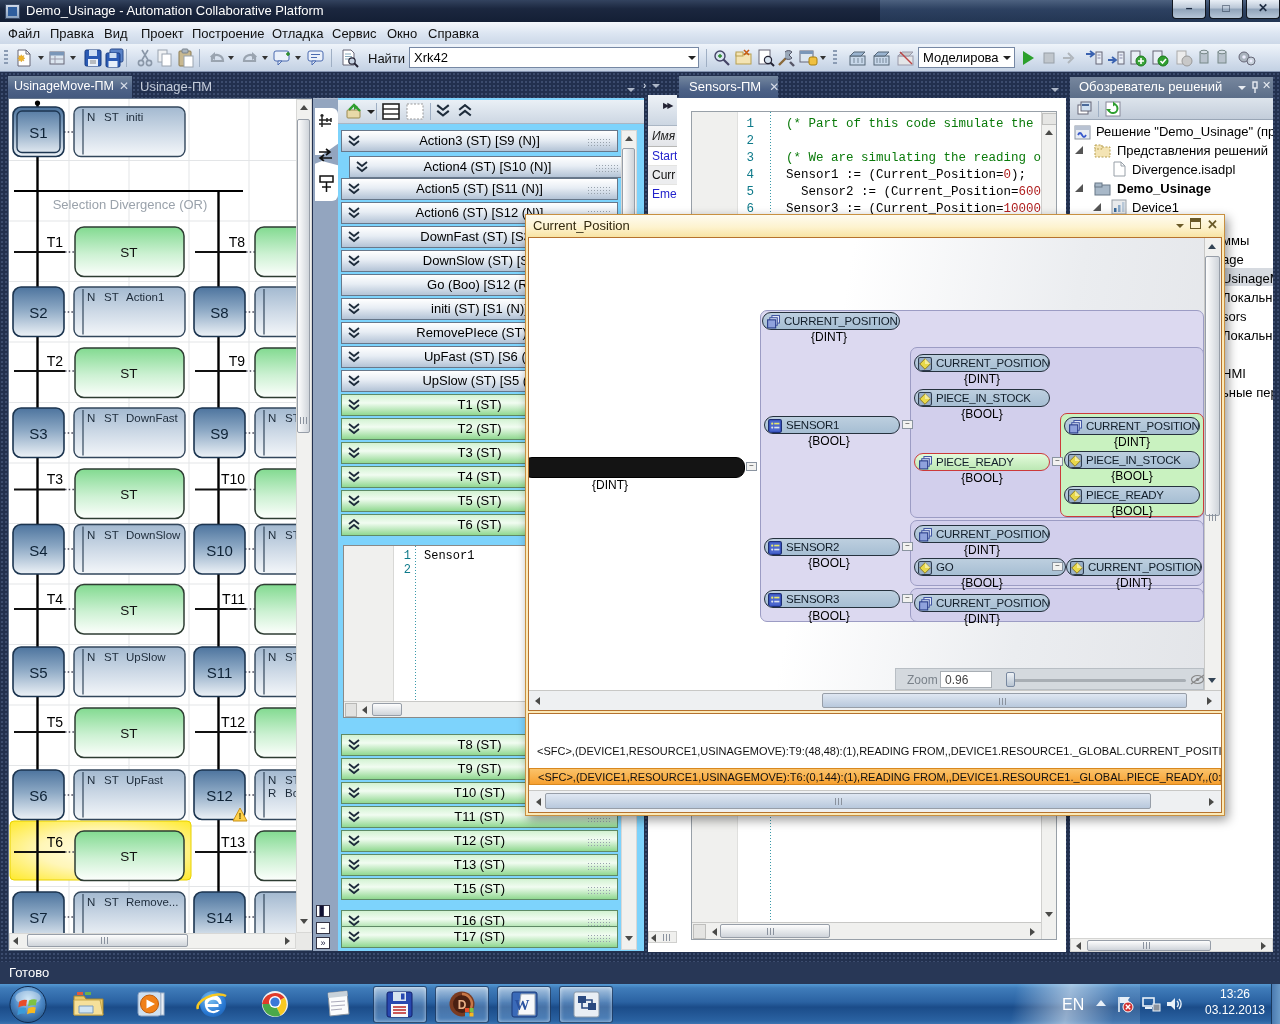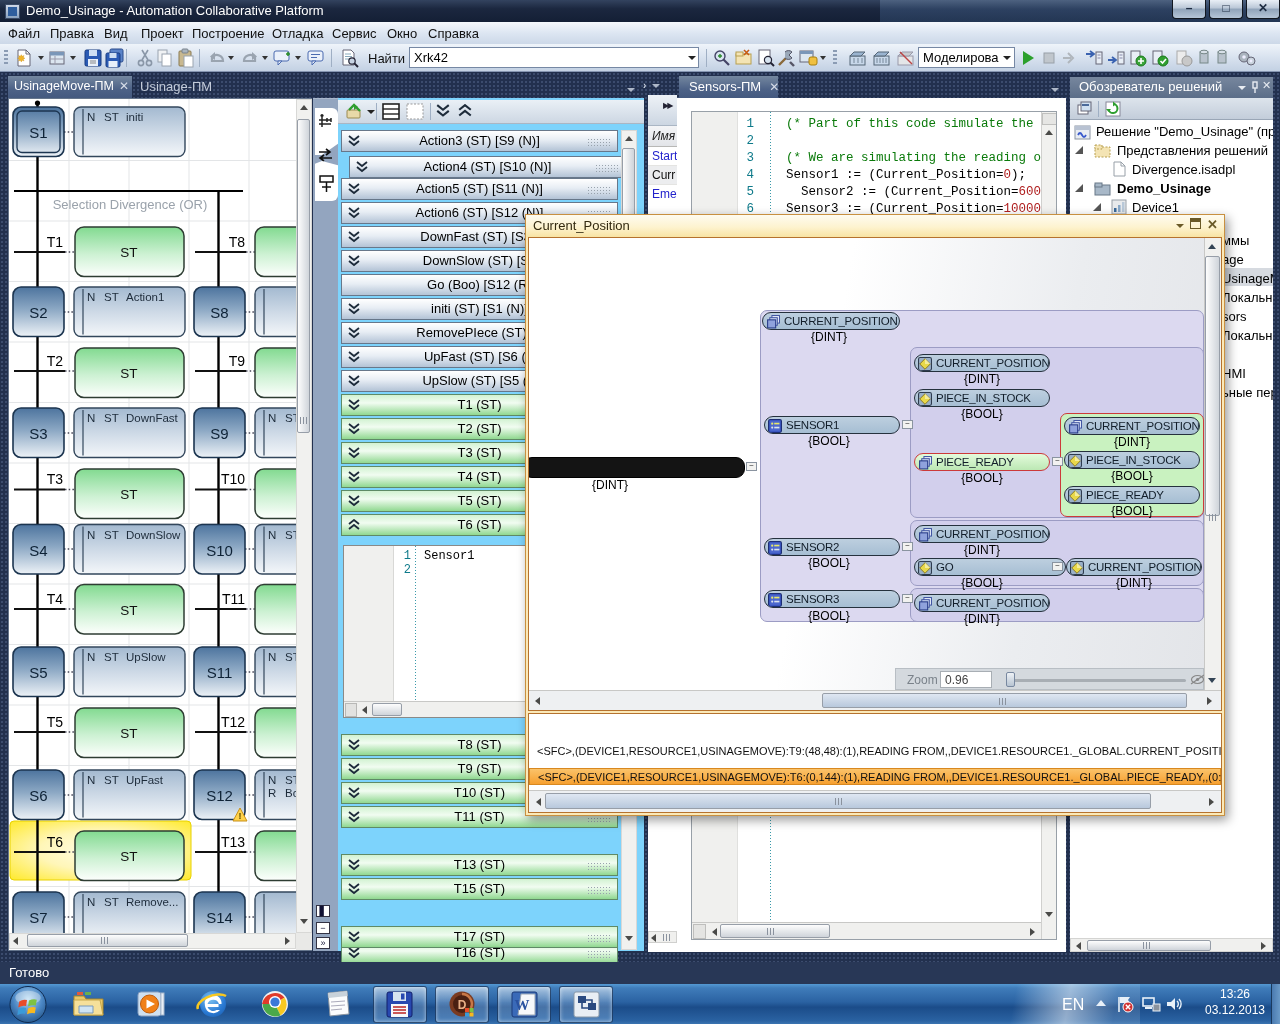--- a/index.html
+++ b/index.html
@@ -624,31 +624,36 @@
 <div class="bar barg" style="top:684px;"><span class="chev">
         <svg width="12" height="13" viewBox="0 0 12 13">
           <path d="M1 1 L6 5 L11 1 M1 6 L6 10 L11 6" stroke="#1d2b3a" stroke-width="1.8" fill="none"></path>
         </svg>
       </span>T10 (ST)<span class="grip2"></span></div>
 <div class="bar barg" style="top:708px;"><span class="chev">
         <svg width="12" height="13" viewBox="0 0 12 13">
           <path d="M1 1 L6 5 L11 1 M1 6 L6 10 L11 6" stroke="#1d2b3a" stroke-width="1.8" fill="none"></path>
         </svg>
       </span>T11 (ST)<span class="grip2"></span></div>
+<div class="bar barg" style="top:732px;"><span class="chev">
+        <svg width="12" height="13" viewBox="0 0 12 13">
+          <path d="M1 1 L6 5 L11 1 M1 6 L6 10 L11 6" stroke="#1d2b3a" stroke-width="1.8" fill="none"></path>
+        </svg>
+      </span>T12 (ST)<span class="grip2"></span></div>
 <div class="bar barg" style="top:756px;"><span class="chev">
         <svg width="12" height="13" viewBox="0 0 12 13">
           <path d="M1 1 L6 5 L11 1 M1 6 L6 10 L11 6" stroke="#1d2b3a" stroke-width="1.8" fill="none"></path>
         </svg>
       </span>T13 (ST)<span class="grip2"></span></div>
 <div class="bar barg" style="top:780px;text-align:center;"><span class="chev">
         <svg width="12" height="13" viewBox="0 0 12 13">
           <path d="M1 1 L6 5 L11 1 M1 6 L6 10 L11 6" stroke="#1d2b3a" stroke-width="1.8" fill="none"></path>
         </svg>
       </span>T15 (ST)<span class="grip2"></span></div>
-<div class="bar barg" style="top:844px;"><span class="chev">
+<div class="bar barg" style="top:812px;"><span class="chev">
         <svg width="12" height="13" viewBox="0 0 12 13">
           <path d="M1 1 L6 5 L11 1 M1 6 L6 10 L11 6" stroke="#1d2b3a" stroke-width="1.8" fill="none"></path>
         </svg>
       </span>T16 (ST)<span class="grip2"></span></div>
 <div class="bar barg" style="top:828px;"><span class="chev">
         <svg width="12" height="13" viewBox="0 0 12 13">
           <path d="M1 1 L6 5 L11 1 M1 6 L6 10 L11 6" stroke="#1d2b3a" stroke-width="1.8" fill="none"></path>
         </svg>
       </span>T17 (ST)<span class="grip2"></span></div>
 <div class="abs" style="left:5px;top:447px;width:276px;height:173px;border:1px solid #8a8a88;background:#fff;">

